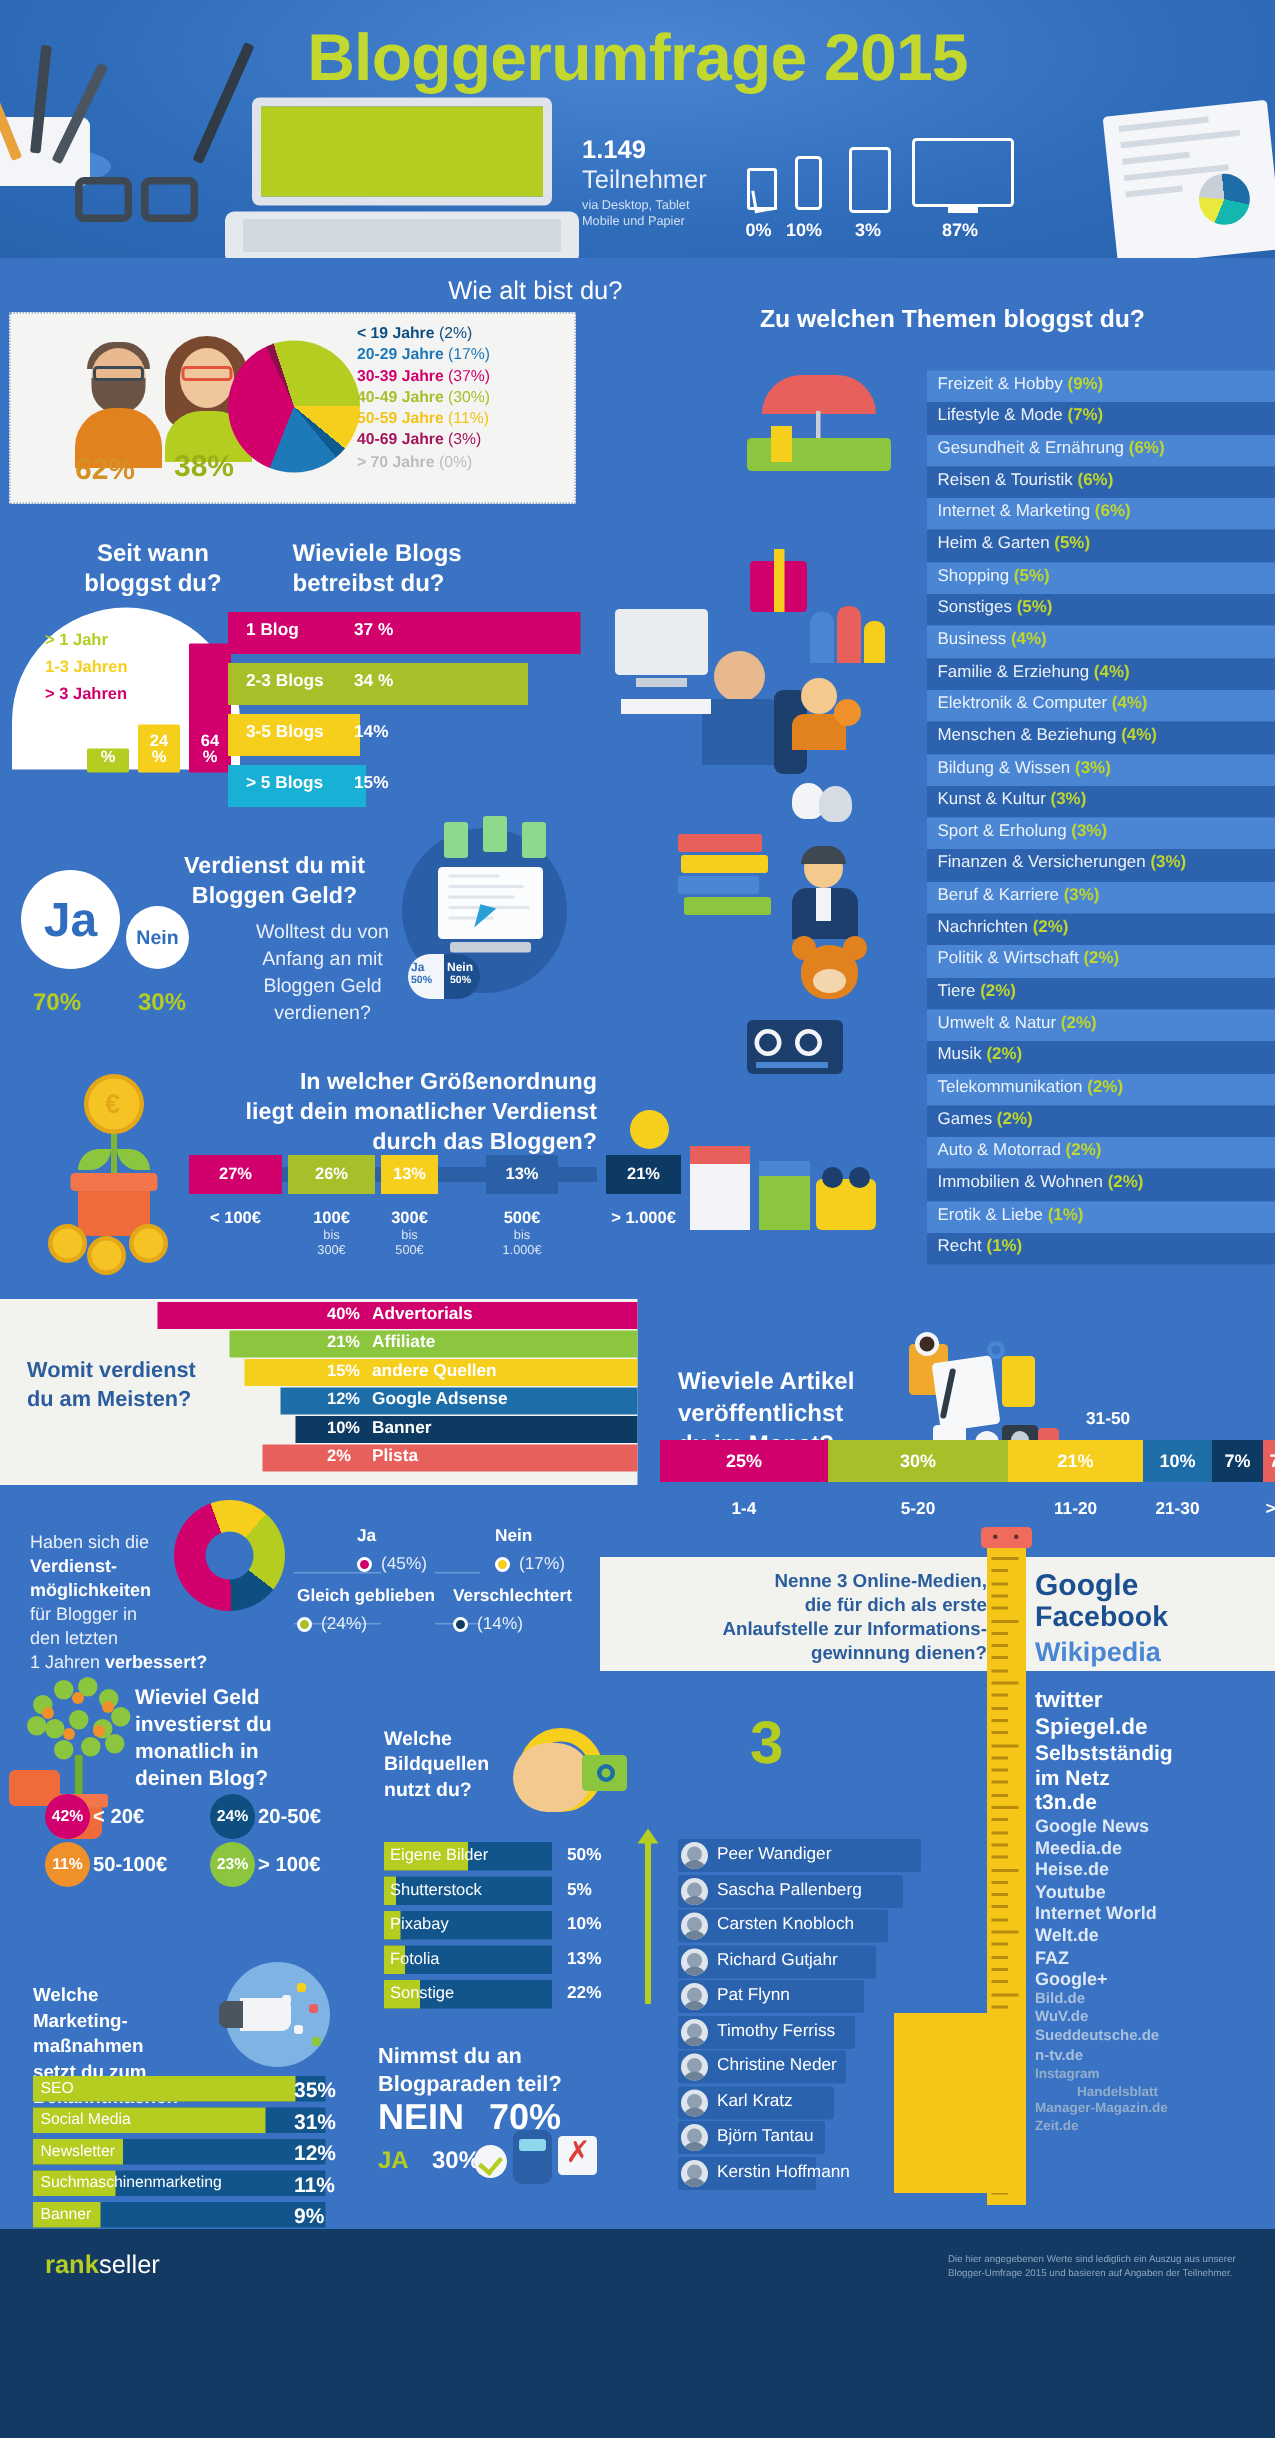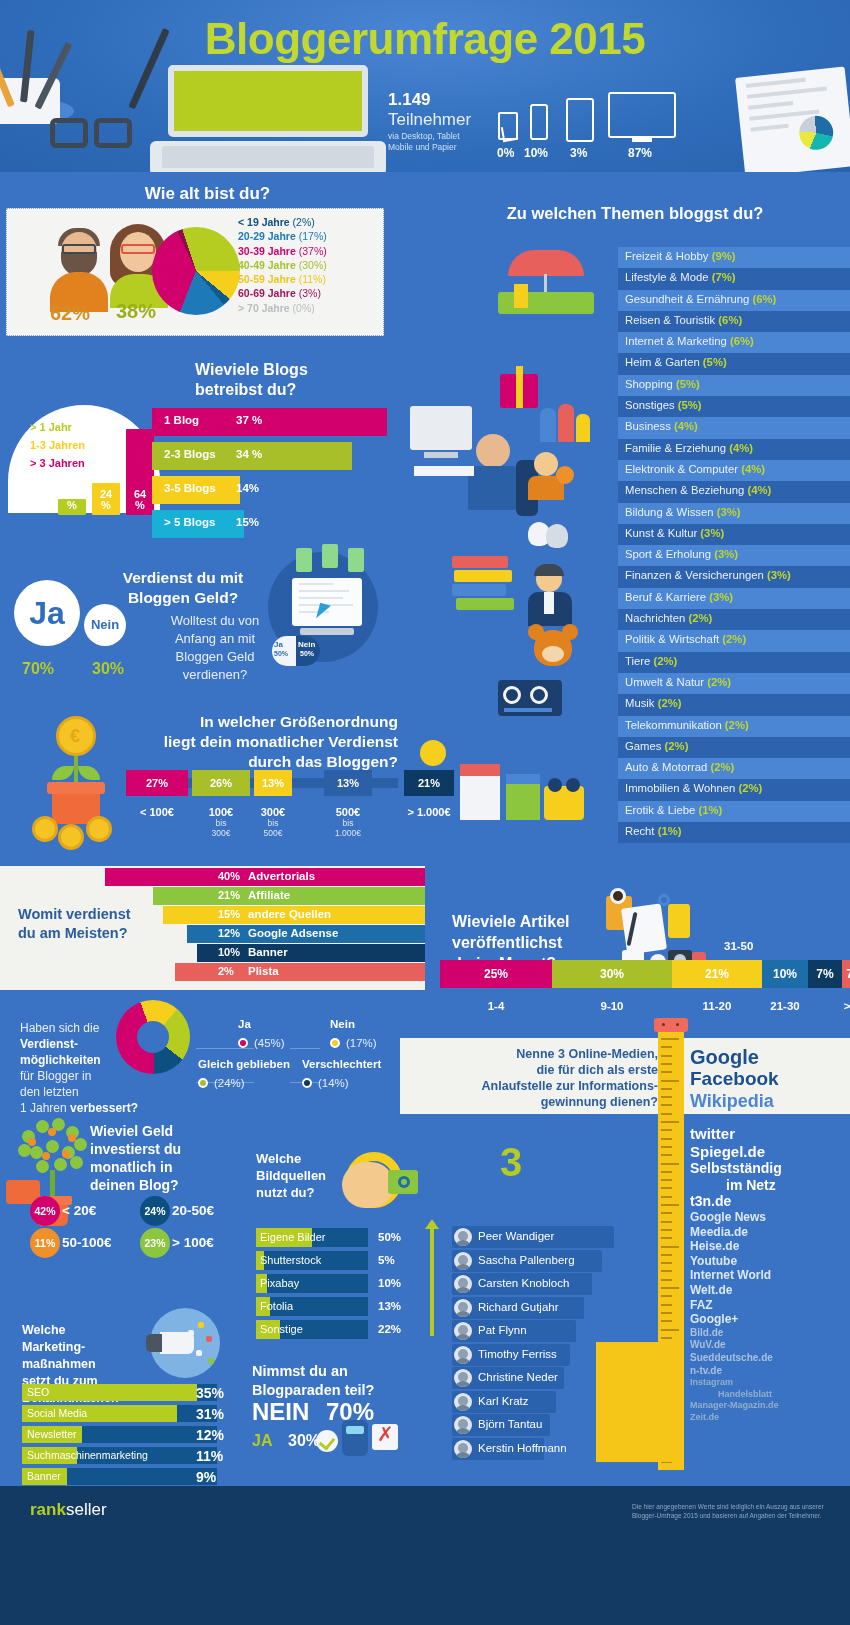--- a/index.html
+++ b/index.html
@@ -33,21 +33,21 @@
   .laptop .kb{position:absolute;left:-18px;top:76px;width:236px;height:38px;background:#e4e9ee;border-radius:6px 6px 10px 10px;}
   .laptop .kb em{position:absolute;left:12px;top:5px;width:212px;height:22px;background:#d2d8df;border-radius:2px;}
   .glasses{position:absolute;left:50px;top:118px;}
   .glasses i{position:absolute;width:38px;height:30px;border:5px solid #3d4852;border-radius:6px;}
   .paperdoc{position:absolute;right:0px;top:72px;width:110px;height:100px;background:#f4f6f9;transform:rotate(-6deg);border-radius:3px;}
   .paperdoc .ln{height:4px;background:#d4dae1;margin:7px 10px;}
   .paperdoc .pie{position:absolute;left:58px;top:46px;width:34px;height:34px;border-radius:50%;
      background:conic-gradient(#1d6ea8 0 30%, #13b7b0 0 58%, #e8e93c 0 78%, #c8cfd6 0 100%);}
 
   
-  .age-head{position:absolute;left:0;top:184px;width:415px;text-align:center;font-size:17px;font-weight:bold;color:#fff;}
+  .age-head{position:absolute;left:0;top:184px;width:415px;text-align:right;font-size:17px;font-weight:normal;color:#fff;}
   .age-box{position:absolute;left:6px;top:208px;width:378px;height:128px;background:#f4f5f3;border:1px dotted #8aa4c4;}
   .age-legend{position:absolute;left:238px;top:216px;width:140px;}
   .age-legend .row{height:14.3px;font-size:10.5px;font-weight:bold;white-space:nowrap;}
   .age-legend .row .pc{font-weight:normal;}
   .age-pie{position:absolute;left:152px;top:227px;width:88px;height:88px;border-radius:50%;
     background:conic-gradient(from -18deg, #b5cc20 0 30%, #f5cf1c 0 41%, #0d5b91 0 44%, #1d79b8 0 61%, #d1006d 0 98%, #8c0f4a 0 100%);}
   .man{position:absolute;left:48px;top:228px;width:62px;height:78px;}
   .man .head{position:absolute;left:13px;top:4px;width:36px;height:38px;background:#e8b98e;border-radius:50% 50% 45% 45%;}
   .man .hair{position:absolute;left:10px;top:0px;width:42px;height:18px;background:#6b5445;border-radius:20px 20px 0 0;}
   .man .beard{position:absolute;left:13px;top:24px;width:36px;height:24px;background:#6b5445;border-radius:0 0 18px 18px;}
@@ -295,24 +295,26 @@
   </div>
   <div class="pct-m">62%</div>
   <div class="pct-w">38%</div>
   <div class="age-pie"></div>
   <div class="age-legend" id="ageLegend">
       <div class="row" style="color: rgb(13, 79, 128);"><span>&lt; 19 Jahre</span> <span class="pc">(2%)</span></div>
       <div class="row" style="color: rgb(29, 121, 184);"><span>20-29 Jahre</span> <span class="pc">(17%)</span></div>
       <div class="row" style="color: rgb(209, 0, 109);"><span>30-39 Jahre</span> <span class="pc">(37%)</span></div>
       <div class="row" style="color: rgb(168, 191, 42);"><span>40-49 Jahre</span> <span class="pc">(30%)</span></div>
       <div class="row" style="color: rgb(240, 196, 25);"><span>50-59 Jahre</span> <span class="pc">(11%)</span></div>
-      <div class="row" style="color: rgb(163, 20, 90);"><span>60-69 Jahre</span> <span class="pc">(3%)</span></div>
+      <div class="row" style="color: rgb(163, 20, 90);"><span>40-69 Jahre</span> <span class="pc">(3%)</span></div>
       <div class="row" style="color: rgb(185, 188, 192);"><span>&gt; 70 Jahre</span> <span class="pc">(0%)</span></div>
     </div>
 
+  <div class="sw-title" style="white-space:pre-line;">Seit wann
+bloggst du?</div>
   <div class="wb-title" style="white-space:pre-line;">Wieviele Blogs
 betreibst du?</div>
   <div class="sw-circle"></div>
   <div class="sw-legend" id="swLegend">
       <div style="color: rgb(181, 204, 32);">&gt; 1 Jahr</div>
       <div style="color: rgb(245, 207, 28);">1-3 Jahren</div>
       <div style="color: rgb(209, 0, 109);">&gt; 3 Jahren</div>
     </div>
   <div class="sw-bar-wrap" id="swBars">
       <div class="swbar" style="left: 50px; height: 16px; background: rgb(181, 204, 32);"></div>
@@ -647,21 +649,21 @@
     <div class="di" style="left:50px;top:58px;width:16px;height:16px;border-radius:50%;background:#f2f4f7;"></div>
     <div class="di" style="left:68px;top:54px;width:24px;height:20px;background:#2f3b46;border-radius:3px;"></div>
     <div class="di" style="left:74px;top:58px;width:12px;height:12px;border-radius:50%;background:#c7cfd8;"></div>
     <div class="di" style="left:92px;top:56px;width:14px;height:14px;background:#e8605c;"></div>
   </div>
   <div class="ap-31">31-50</div>
   <div id="apBars">
       <div class="ap-bar" style="left: 440px; width: 112px; background: rgb(209, 0, 109);">25%</div>
       <div class="ap-lab" style="left: 430px; width: 132px;">1-4</div>
       <div class="ap-bar" style="left: 552px; width: 120px; background: rgb(168, 191, 42);">30%</div>
-      <div class="ap-lab" style="left: 542px; width: 140px;">9-10</div>
+      <div class="ap-lab" style="left: 542px; width: 140px;">5-20</div>
       <div class="ap-bar" style="left: 672px; width: 90px; background: rgb(245, 207, 28);">21%</div>
       <div class="ap-lab" style="left: 662px; width: 110px;">11-20</div>
       <div class="ap-bar" style="left: 762px; width: 46px; background: rgb(29, 110, 168);">10%</div>
       <div class="ap-lab" style="left: 752px; width: 66px;">21-30</div>
       <div class="ap-bar" style="left: 808px; width: 34px; background: rgb(13, 58, 99);">7%</div>
       <div class="ap-bar" style="left: 842px; width: 26px; background: rgb(232, 96, 92);">7%</div>
       <div class="ap-lab" style="left: 832px; width: 46px;">&gt; 50</div>
     </div>
 
   <div class="dm-text">
@@ -835,21 +837,21 @@
   <div class="ruler2"></div>
   <div class="om-top" id="omTop">
       <div style="font-size: 20px; color: rgb(27, 79, 143);">Google</div>
       <div style="font-size: 19px; color: rgb(27, 79, 143);">Facebook</div>
       <div style="font-size: 18px; color: rgb(74, 134, 212);">Wikipedia</div>
     </div>
   <div class="om-list" id="omList">
       <div style="font-size: 15px; color: rgb(255, 255, 255); line-height: 17.6px;">twitter</div>
       <div style="font-size: 15px; color: rgb(255, 255, 255); line-height: 17.6px;">Spiegel.de</div>
       <div style="font-size: 14px; color: rgb(255, 255, 255); line-height: 16.6px;">Selbstständig</div>
-      <div style="font-size: 14px; color: rgb(255, 255, 255); line-height: 16.6px; margin-left: 36px;">im Netz</div>
+      <div style="font-size: 14px; color: rgb(255, 255, 255); line-height: 16.6px;">im Netz</div>
       <div style="font-size: 14px; color: rgb(255, 255, 255); line-height: 16.6px;">t3n.de</div>
       <div style="font-size: 12px; color: rgb(221, 232, 245); line-height: 14.6px;">Google News</div>
       <div style="font-size: 12px; color: rgb(221, 232, 245); line-height: 14.6px;">Meedia.de</div>
       <div style="font-size: 12px; color: rgb(221, 232, 245); line-height: 14.6px;">Heise.de</div>
       <div style="font-size: 12px; color: rgb(221, 232, 245); line-height: 14.6px;">Youtube</div>
       <div style="font-size: 12px; color: rgb(221, 232, 245); line-height: 14.6px;">Internet World</div>
       <div style="font-size: 12px; color: rgb(221, 232, 245); line-height: 14.6px;">Welt.de</div>
       <div style="font-size: 12px; color: rgb(221, 232, 245); line-height: 14.6px;">FAZ</div>
       <div style="font-size: 12px; color: rgb(221, 232, 245); line-height: 14.6px;">Google+</div>
       <div style="font-size: 10px; color: rgb(168, 192, 220); line-height: 12.6px;">Bild.de</div>

